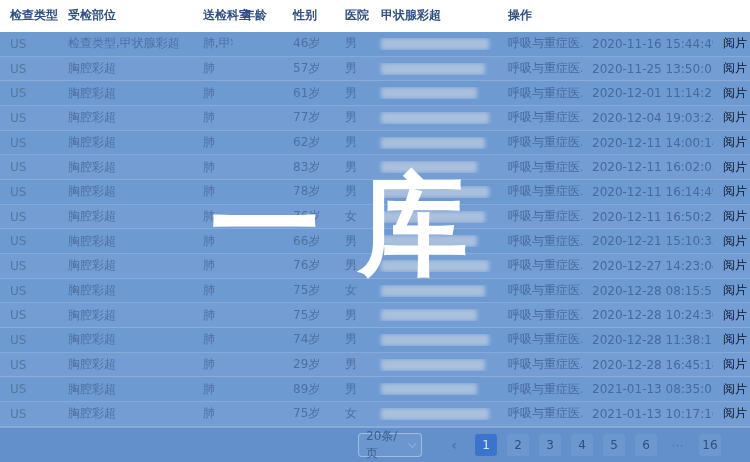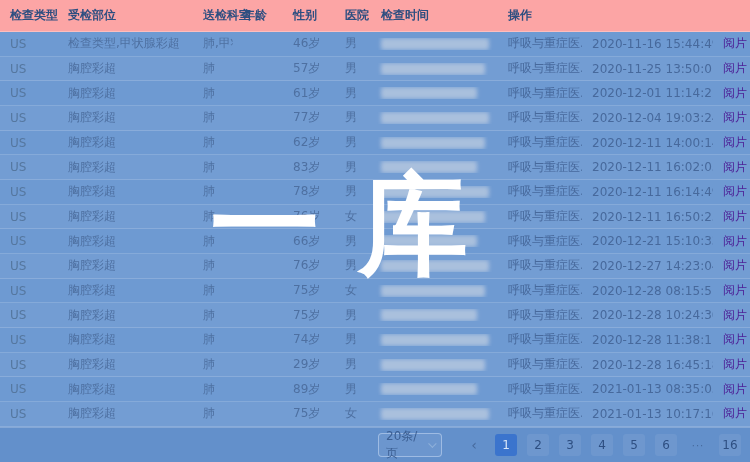--- a/index.html
+++ b/index.html
@@ -11,56 +11,56 @@
     background:#6e9ad2; overflow:hidden;
   }
 
   
   .grid-row {
     display:grid;
     grid-template-columns:58px 135px 40px 50px 52px 36px 127px 84px 131px 37px;
     align-items:center;
   }
   .thead {
-    height:32px; background:#fca5a5;
+    height:32px; background:#ffffff;
     border-bottom:1px solid rgba(255,255,255,0.28);
     color:#2d4e80; font-size:12px; font-weight:bold;
   }
   .th { padding-left:10px; white-space:nowrap; display:flex; align-items:center; }
   .sort-caret { display:inline-flex; flex-direction:column; margin-left:5px; gap:2px; }
   .sort-caret .up   { width:0; height:0; border-left:5px solid transparent; border-right:5px solid transparent; border-bottom:6px solid #3f7cd8; }
   .sort-caret .down { width:0; height:0; border-left:5px solid transparent; border-right:5px solid transparent; border-top:6px solid #5d87bf; }
 
   .tbody { height:395px; }
   .row {
     height:24.68px;
     border-bottom:1px solid rgba(255,255,255,0.16);
     font-size:12px; color:#4e70a1;
   }
   .row:nth-child(even) { background:rgba(255,255,255,0.035); }
   .td { padding-left:10px; white-space:nowrap; overflow:hidden; }
   .td.c-type { color:#55779f; }
   .td.c-time, .td.c-dept { color:#47699c; }
   .td.c-action { overflow:visible; }
-  .link { color:#4c1d95; cursor:pointer;font-family:Liberation Serif, serif; }
+  .link { color:#0f172a; cursor:pointer;font-family:Liberation Serif, serif; }
 
   .blur-box {
     width:104px; height:12px; border-radius:2px;
     background:rgba(186,202,224,0.78);
     filter:blur(2px);
   }
   .row:nth-child(3n)   .blur-box { width:96px; }
   .row:nth-child(3n+1) .blur-box { width:108px; }
 
   
   .pagination {
     height:35px; background:#6390cb;
     border-top:1px solid rgba(255,255,255,0.22);
     display:flex; align-items:center; justify-content:flex-end;
-    padding-right:4px; font-size:12px; color:#2e4f82;
+    padding-right:24px; font-size:12px; color:#2e4f82;
   }
   .page-size-select {
     display:flex; align-items:center; justify-content:space-between;
     width:64px; height:24px; padding:0 7px;
     border:1px solid rgba(186,208,238,0.65); border-radius:4px;
     color:#3c5f93; background:rgba(255,255,255,0.06);
     margin-right:16px; cursor:pointer;
   }
   .chevron-down {
     width:6px; height:6px; border-right:1.5px solid #8fb0da; border-bottom:1.5px solid #8fb0da;
@@ -104,21 +104,21 @@
     <div class="th">
         <span>年龄</span>
       </div>
     <div class="th">
         <span>性别</span>
       </div>
     <div class="th">
         <span>医院</span>
       </div>
     <div class="th">
-        <span>检查时间</span>
+        <span>甲状腺彩超</span>
       </div>
     <div class="th">
         <span>操作</span>
       </div>
   </div>
 
   <div class="tbody" id="tbody">
     <div class="row grid-row">
       <div class="td c-type">US</div>
       <div class="td c-item">检查类型,甲状腺彩超</div>

